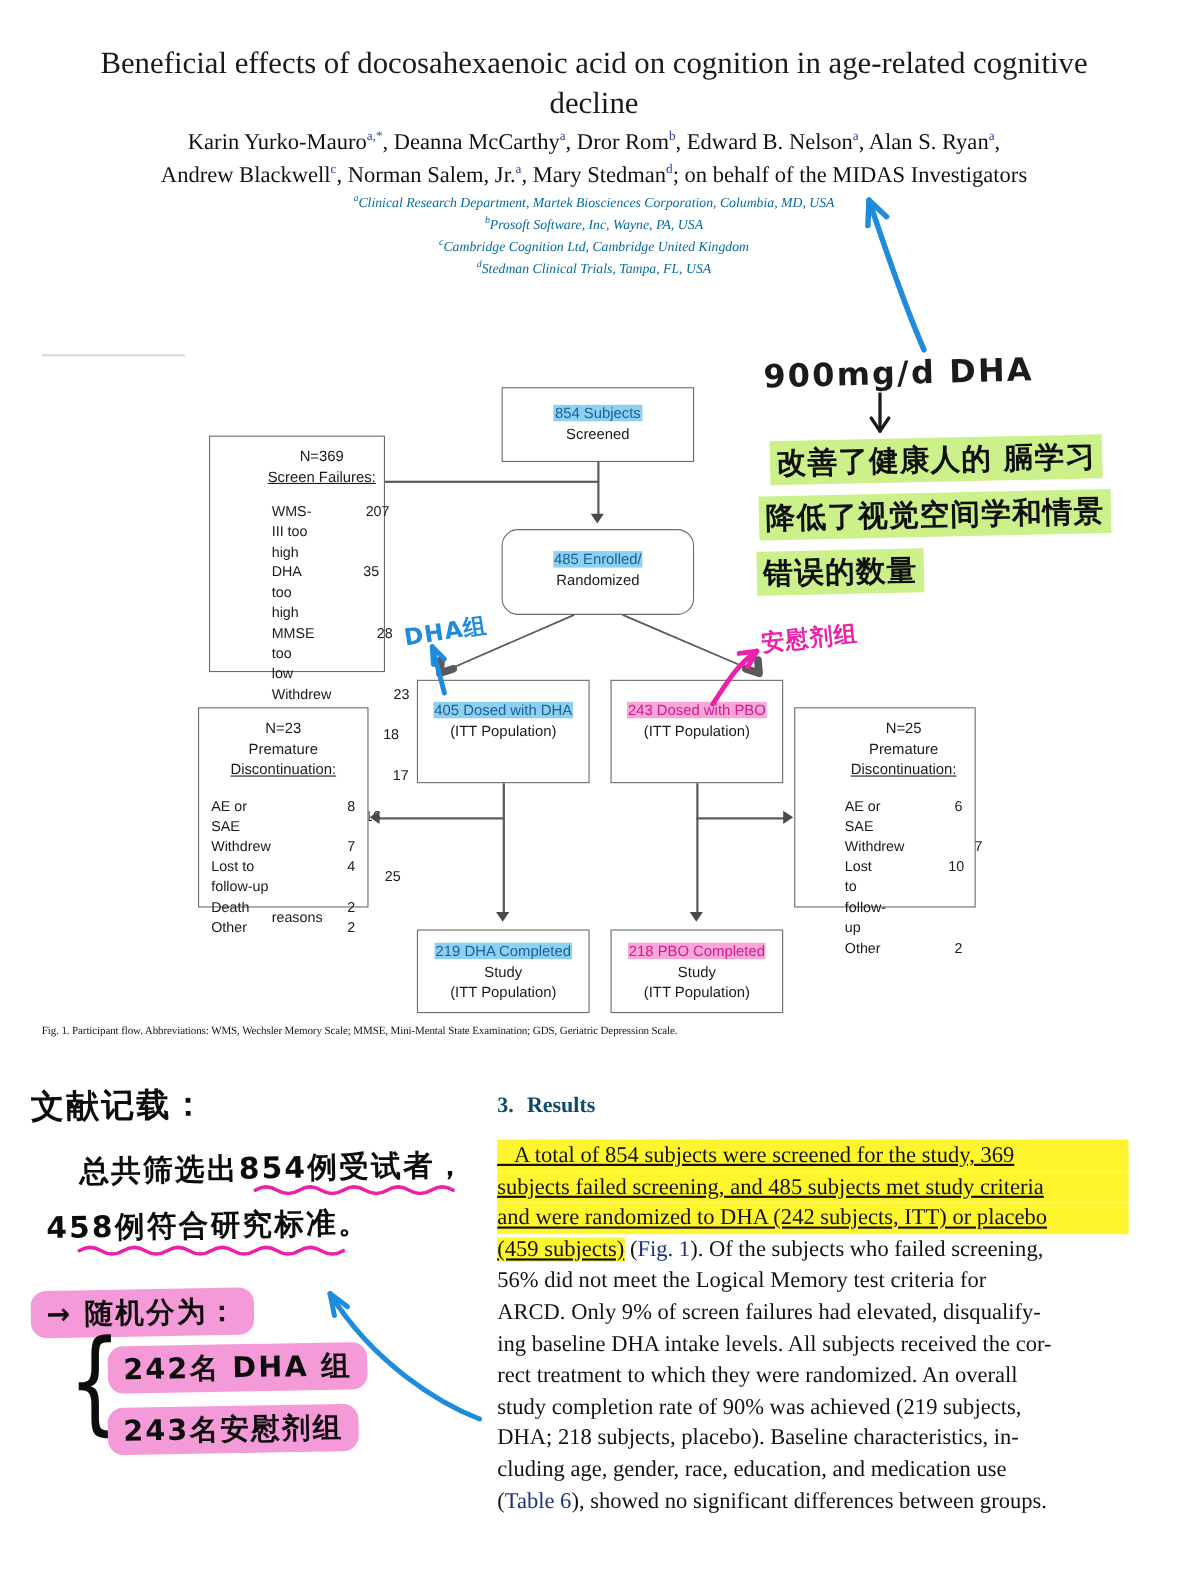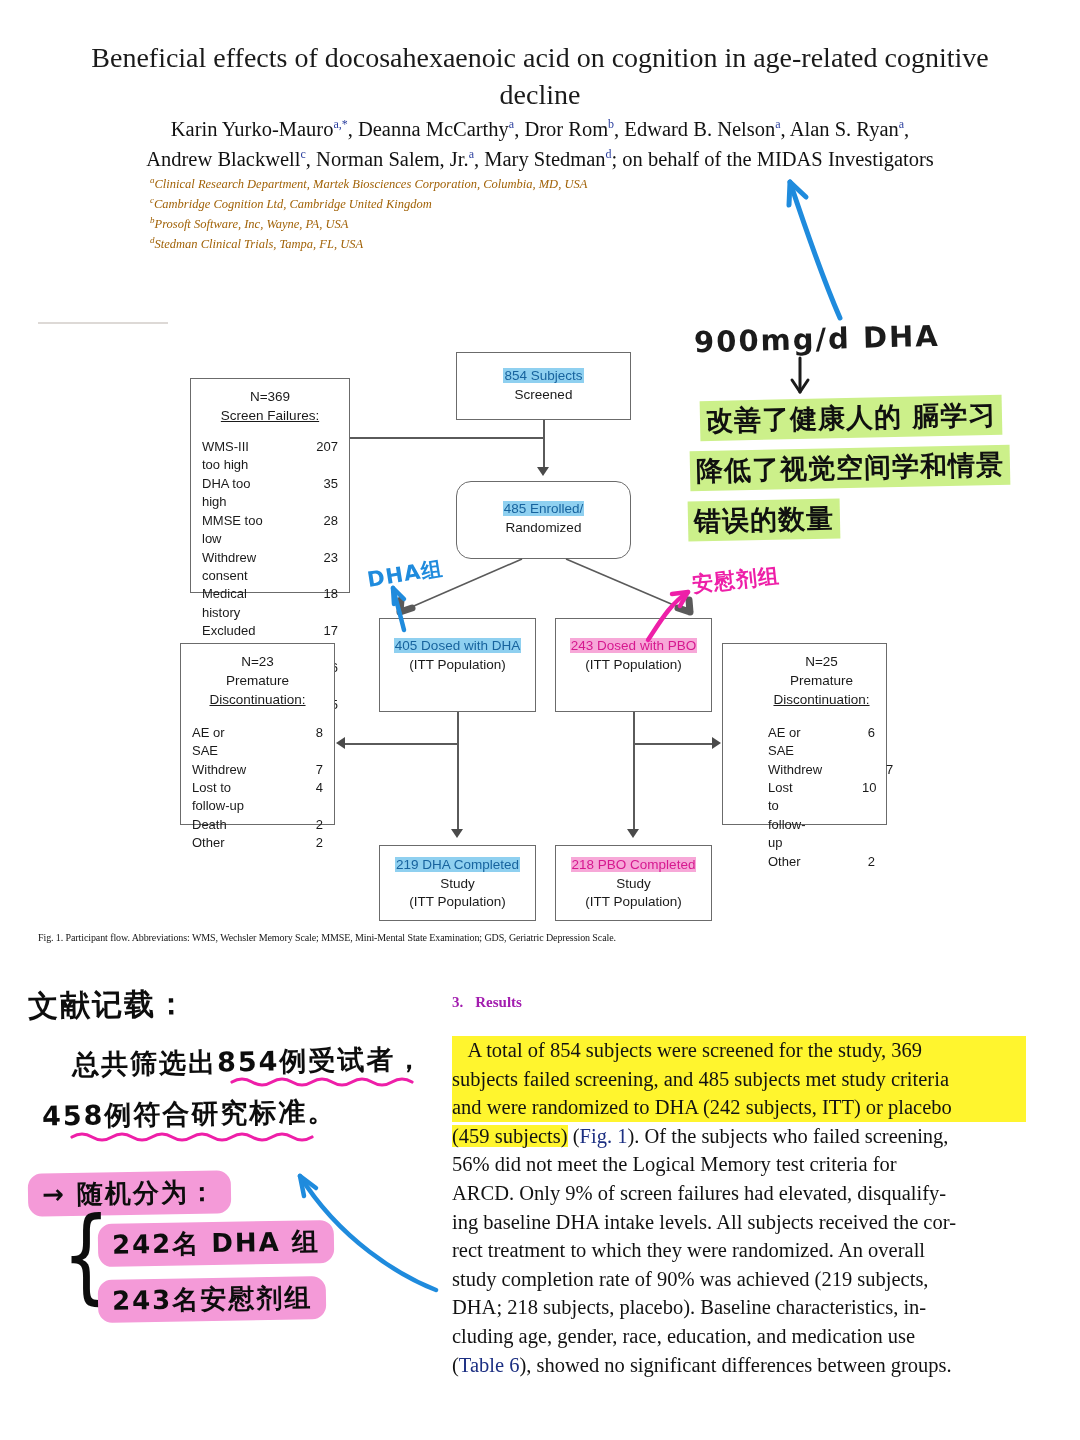--- a/index.html
+++ b/index.html
@@ -17,22 +17,22 @@
     text-align: center; font-size: 28px; line-height: 1.32;
     color: #1a1a1a; font-family: "Liberation Serif", serif;
   }
   .authors {
     position: absolute; left: 45px; top: 115px; width: 990px;
     text-align: center; font-size: 20.5px; line-height: 1.45; color: #111;
   }
   .authors sup { font-size: 12px; color: #2b3f9e; vertical-align: super; }
   .affils {
     position: absolute; left: 150px; top: 174px; width: 780px;
-    text-align: left; font-size: 12.5px; line-height: 1.42;
-    font-style: italic; color: #a16207; font-family: "Liberation Serif", serif;
+    text-align: center; font-size: 12.5px; line-height: 1.42;
+    font-style: italic; color: #0369a1; font-family: "Liberation Serif", serif;
   }
   .affils sup { font-size: 9px; vertical-align: super; font-style: italic; }
 
   
   .scan-line {
     position: absolute; left: 38px; top: 322px; width: 130px; height: 2px;
     background: #ddd9d6;
   }
 
   
@@ -65,30 +65,30 @@
 
   .fig-caption {
     position: absolute; left: 38px; top: 932px; width: 930px;
     font-size: 10px; color: #151515; font-family: "Liberation Serif", serif;
     letter-spacing: -0.1px;
   }
 
   
   .results-head {
     position: absolute; left: 452px; top: 994px;
-    font-size: 15px; font-weight: bold; color: #a21caf;
+    font-size: 20px; font-weight: bold; color: #0c4a6e;
   }
   .results-head .num { margin-right: 12px; }
   .body-col {
     position: absolute; left: 452px; top: 1036px; width: 574px;
     font-size: 20.5px; line-height: 28.6px; color: #121212;
     text-align: justify; font-family: "Liberation Serif", serif;
   }
   .body-col .ln1 { display: block; white-space: nowrap; }
-  .hl-yellow { background: #fff52e; }
+  .hl-yellow { background: #fff52e; text-decoration: underline; }
   .ref { color: #1c2f82; }
 
   
   .hw {
     position: absolute;
     font-family: "DejaVu Sans", sans-serif;
     font-weight: bold;
     white-space: nowrap;
   }
   .hw-green { background: #ccf08a; }
@@ -122,22 +122,22 @@
 
   <div class="paper-title">Beneficial effects of docosahexaenoic acid on cognition in age-related cognitive decline</div>
 
   <div class="authors">
     Karin Yurko-Mauro<sup>a,*</sup>, Deanna McCarthy<sup>a</sup>, Dror Rom<sup>b</sup>, Edward B. Nelson<sup>a</sup>, Alan S. Ryan<sup>a</sup>,<br>
     Andrew Blackwell<sup>c</sup>, Norman Salem, Jr.<sup>a</sup>, Mary Stedman<sup>d</sup>; on behalf of the MIDAS Investigators
   </div>
 
   <div class="affils">
     <div><sup>a</sup><span>Clinical Research Department, Martek Biosciences Corporation, Columbia, MD, USA</span></div>
+    <div><sup>b</sup><span>Prosoft Software, Inc, Wayne, PA, USA</span></div>
     <div><sup>c</sup><span>Cambridge Cognition Ltd, Cambridge United Kingdom</span></div>
-    <div><sup>b</sup><span>Prosoft Software, Inc, Wayne, PA, USA</span></div>
     <div><sup>d</sup><span>Stedman Clinical Trials, Tampa, FL, USA</span></div>
   </div>
 
   <div class="scan-line"></div>
 
   <div id="flow">
 
     <div class="fbox" style="left:456px; top:17px; width:175px; height:68px;">
       <div class="ctr" style="padding-top:14px;">
         <span class="hl-blue t-blue">854 Subjects</span><br>
@@ -145,21 +145,21 @@
       </div>
     </div>
 
     <div class="fbox" style="left:456px; top:146px; width:175px; height:78px;border-radius:15px;">
       <div class="ctr" style="padding-top:18px;">
         <span class="hl-blue t-blue">485 Enrolled/</span><br>
         <span>Randomized</span>
       </div>
     </div>
 
-    <div class="fbox" style="left:190px; top:43px; width:160px; height:215px;">
+    <div class="fbox" style="left:190px; top:61px; width:160px; height:215px;padding-left:45px;">
       <div class="hdr">
         <span>N=369</span><br>
         <span class="ul">Screen Failures:</span>
       </div>
       <div class="rows">
         <div class="r">
             <span class="lbl">WMS-III too high</span>
             <span class="num">207</span>
           </div>
         <div class="r">

